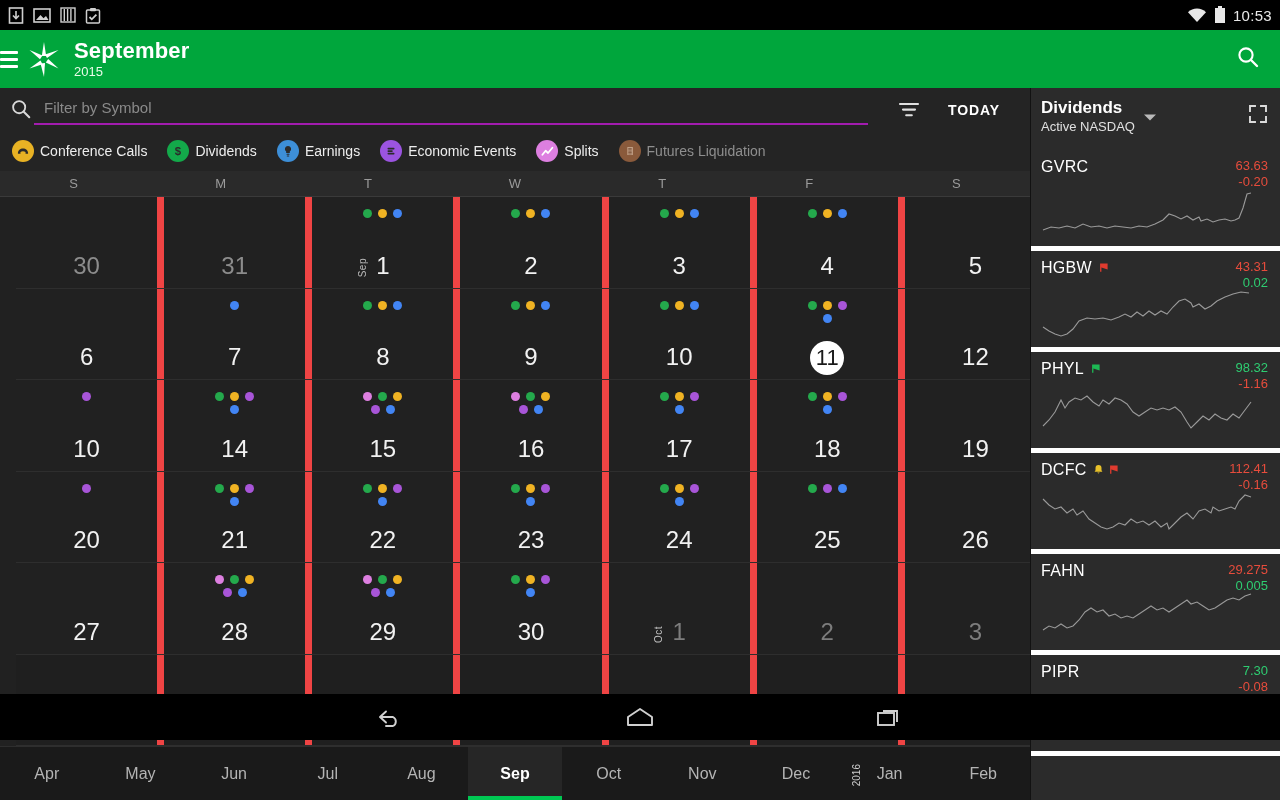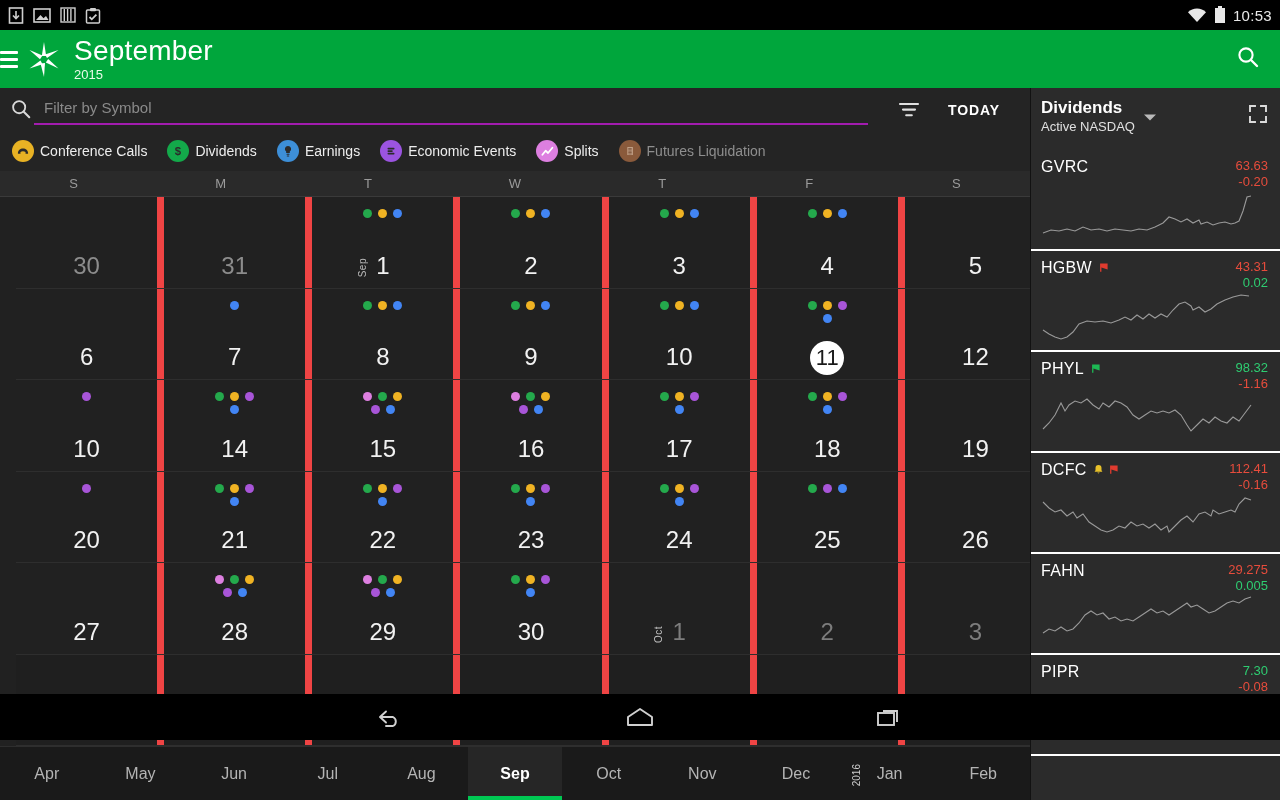--- a/index.html
+++ b/index.html
@@ -24,21 +24,21 @@
 
   
   .appbar {
     position: absolute; top: 30px; left: 0; width: 1280px; height: 58px;
     background: #00a63c; display: flex; align-items: center;
   }
   .hamburger { width: 18px; margin-left: 0px; display: flex; flex-direction: column; gap: 4px; }
   .hamburger span { display: block; height: 3px; background: #fff; border-radius: 1px; }
   .brand-logo { margin-left: 6px; width: 40px; height: 40px; }
   .titleblock { margin-left: 10px; line-height: 1; }
-  .title-main { color: #fff; font-size: 28px; font-weight: normal; letter-spacing: .2px; }
+  .title-main { color: #fff; font-size: 22px; font-weight: bold; letter-spacing: .2px; }
   .title-sub { color: #eafbe9; font-size: 13px; margin-top: 3px; }
   .appbar-search { margin-left: auto; margin-right: 20px; }
 
   
   .body-area { position: absolute; top: 88px; left: 0; width: 1280px; height: 712px; }
 
   .calpane { position: absolute; left: 0; top: 0; width: 1030px; height: 712px; background: #212121; }
 
   
   .filterrow { height: 43px; display: flex; align-items: center; padding: 0 0 0 10px; background: #242424; }
@@ -106,21 +106,21 @@
 
   
   .watchpane { position: absolute; right: 0; top: 0; width: 250px; height: 712px; background: #2b2b2b; border-left: 1px solid #121212; }
   .wl-header { height: 60px; padding: 10px 12px 0 10px; display: flex; align-items: flex-start; }
   .wl-titles { line-height: 1.15; }
   .wl-title { color: #fff; font-size: 17px; font-weight: bold; }
   .wl-sub { color: #e0e0e0; font-size: 13px; margin-top: 2px; }
   .wl-caret { margin-left: 8px; margin-top: 10px; }
   .wl-expand { margin-left: auto; margin-top: 6px; }
   .wl-list { position: absolute; top: 62px; left: 0; right: 0; bottom: 0; overflow: hidden; }
-  .wl-item { height: 101px; position: relative; padding: 8px 12px 0 10px; border-bottom: 2px solid #ffffff; }
+  .wl-item { height: 101px; position: relative; padding: 8px 12px 0 10px; border-bottom: 5px solid #ffffff; }
   .wl-row1 { display: flex; align-items: flex-start; }
   .wl-sym { color: #ffffff; font-size: 16px; letter-spacing: .3px; }
   .wl-flags { display: flex; align-items: center; gap: 4px; margin-left: 6px; margin-top: 3px; }
   .wl-prices { margin-left: auto; text-align: right; line-height: 1.25; }
   .wl-last { font-size: 13px; }
   .wl-chg { font-size: 13px; }
   .up { color: #2ecc71; }
   .down { color: #e74c3c; }
   .spark { position: absolute; left: 8px; right: 8px; bottom: 8px; height: 52px; }
 

